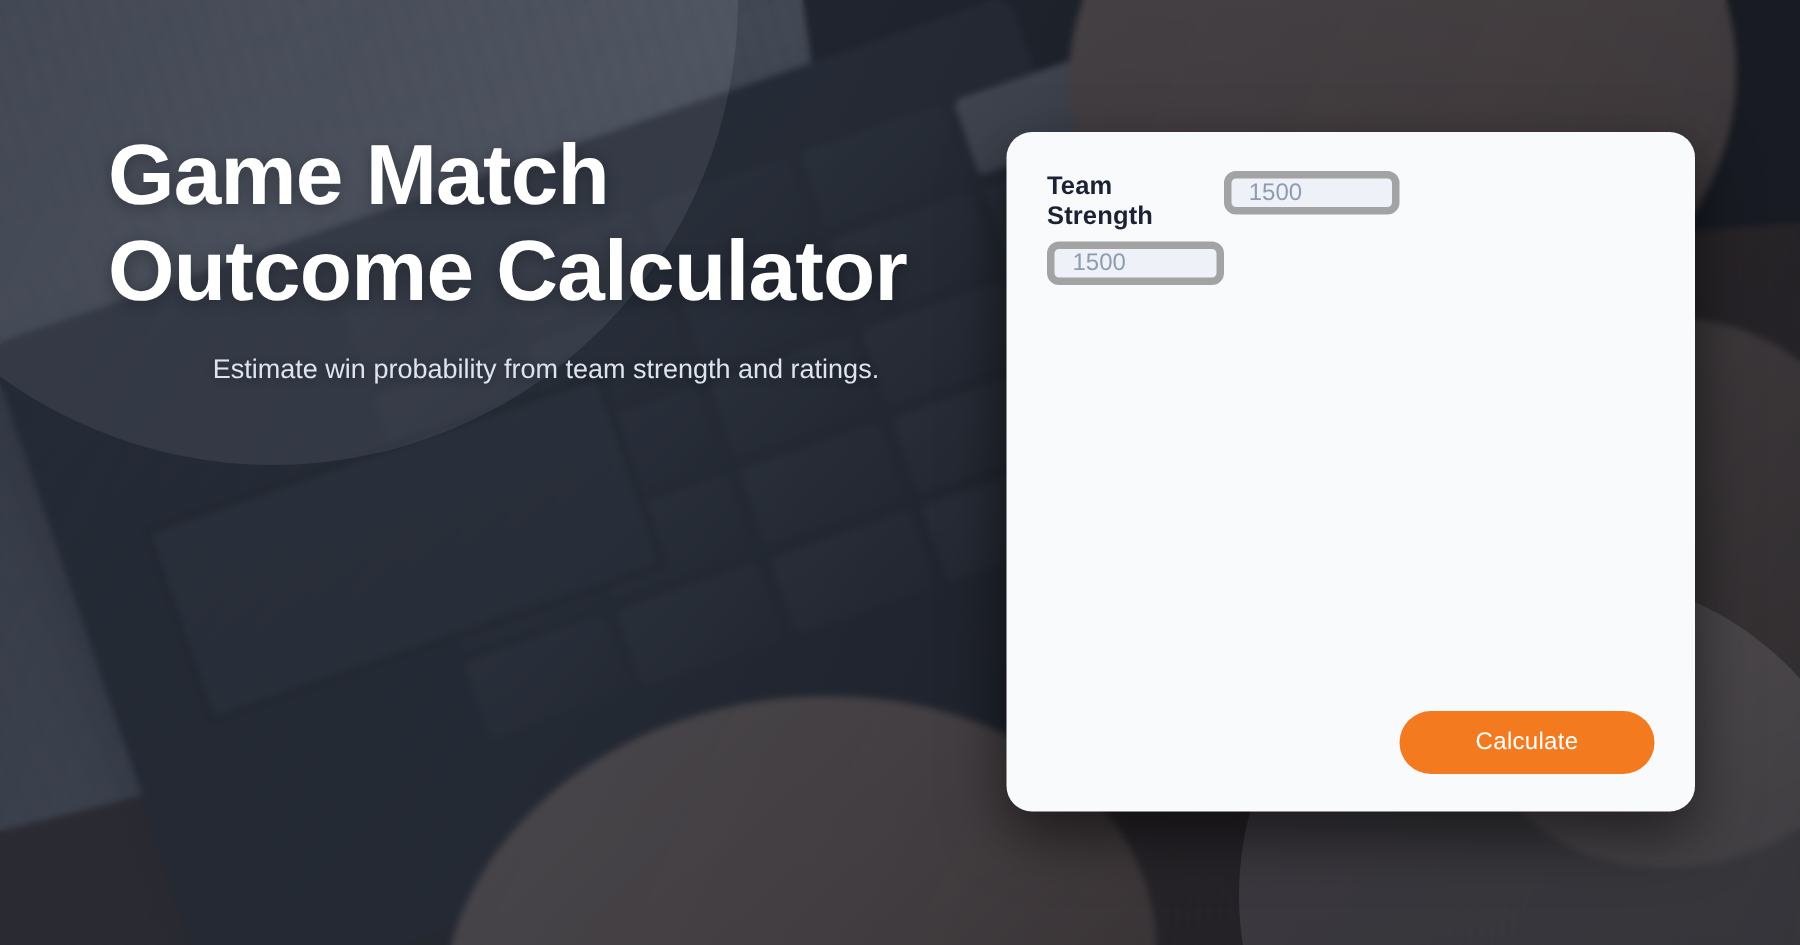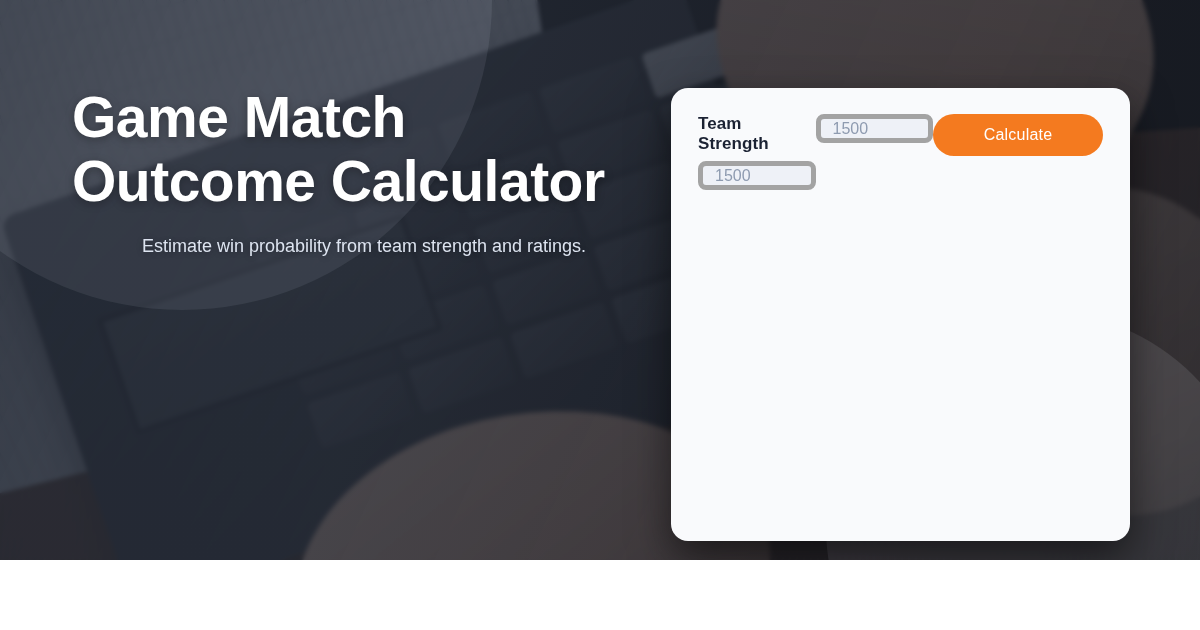--- a/index.html
+++ b/index.html
@@ -8,21 +8,21 @@
   html, body {
     width: 1200px;
     height: 630px;
     overflow: hidden;
     font-family: "Liberation Sans", sans-serif;
   }
 
   .stage {
     position: relative;
     width: 1200px;
-    height: 560px;
+    height: 630px;
     overflow: hidden;
     background: #000000;
   }
 
   
   .photo {
     position: absolute;
     inset: 0;
     overflow: hidden;
   }
@@ -241,20 +241,21 @@
     outline: none;
   }
   .field-input::placeholder { color: #8e9bb0; }
 
   .card-spacer { flex: 1 1 auto; }
 
   .card-actions {
     display: flex;
     justify-content: center;
     padding-bottom: 25px;
+    align-items: flex-end;
   }
   .calc-btn {
     width: 170px;
     height: 42px;
     border: none;
     border-radius: 21px;
     background: #f47a1f;
     color: #ffffff;
     font-family: "Liberation Sans", sans-serif;
     font-size: 16px;

